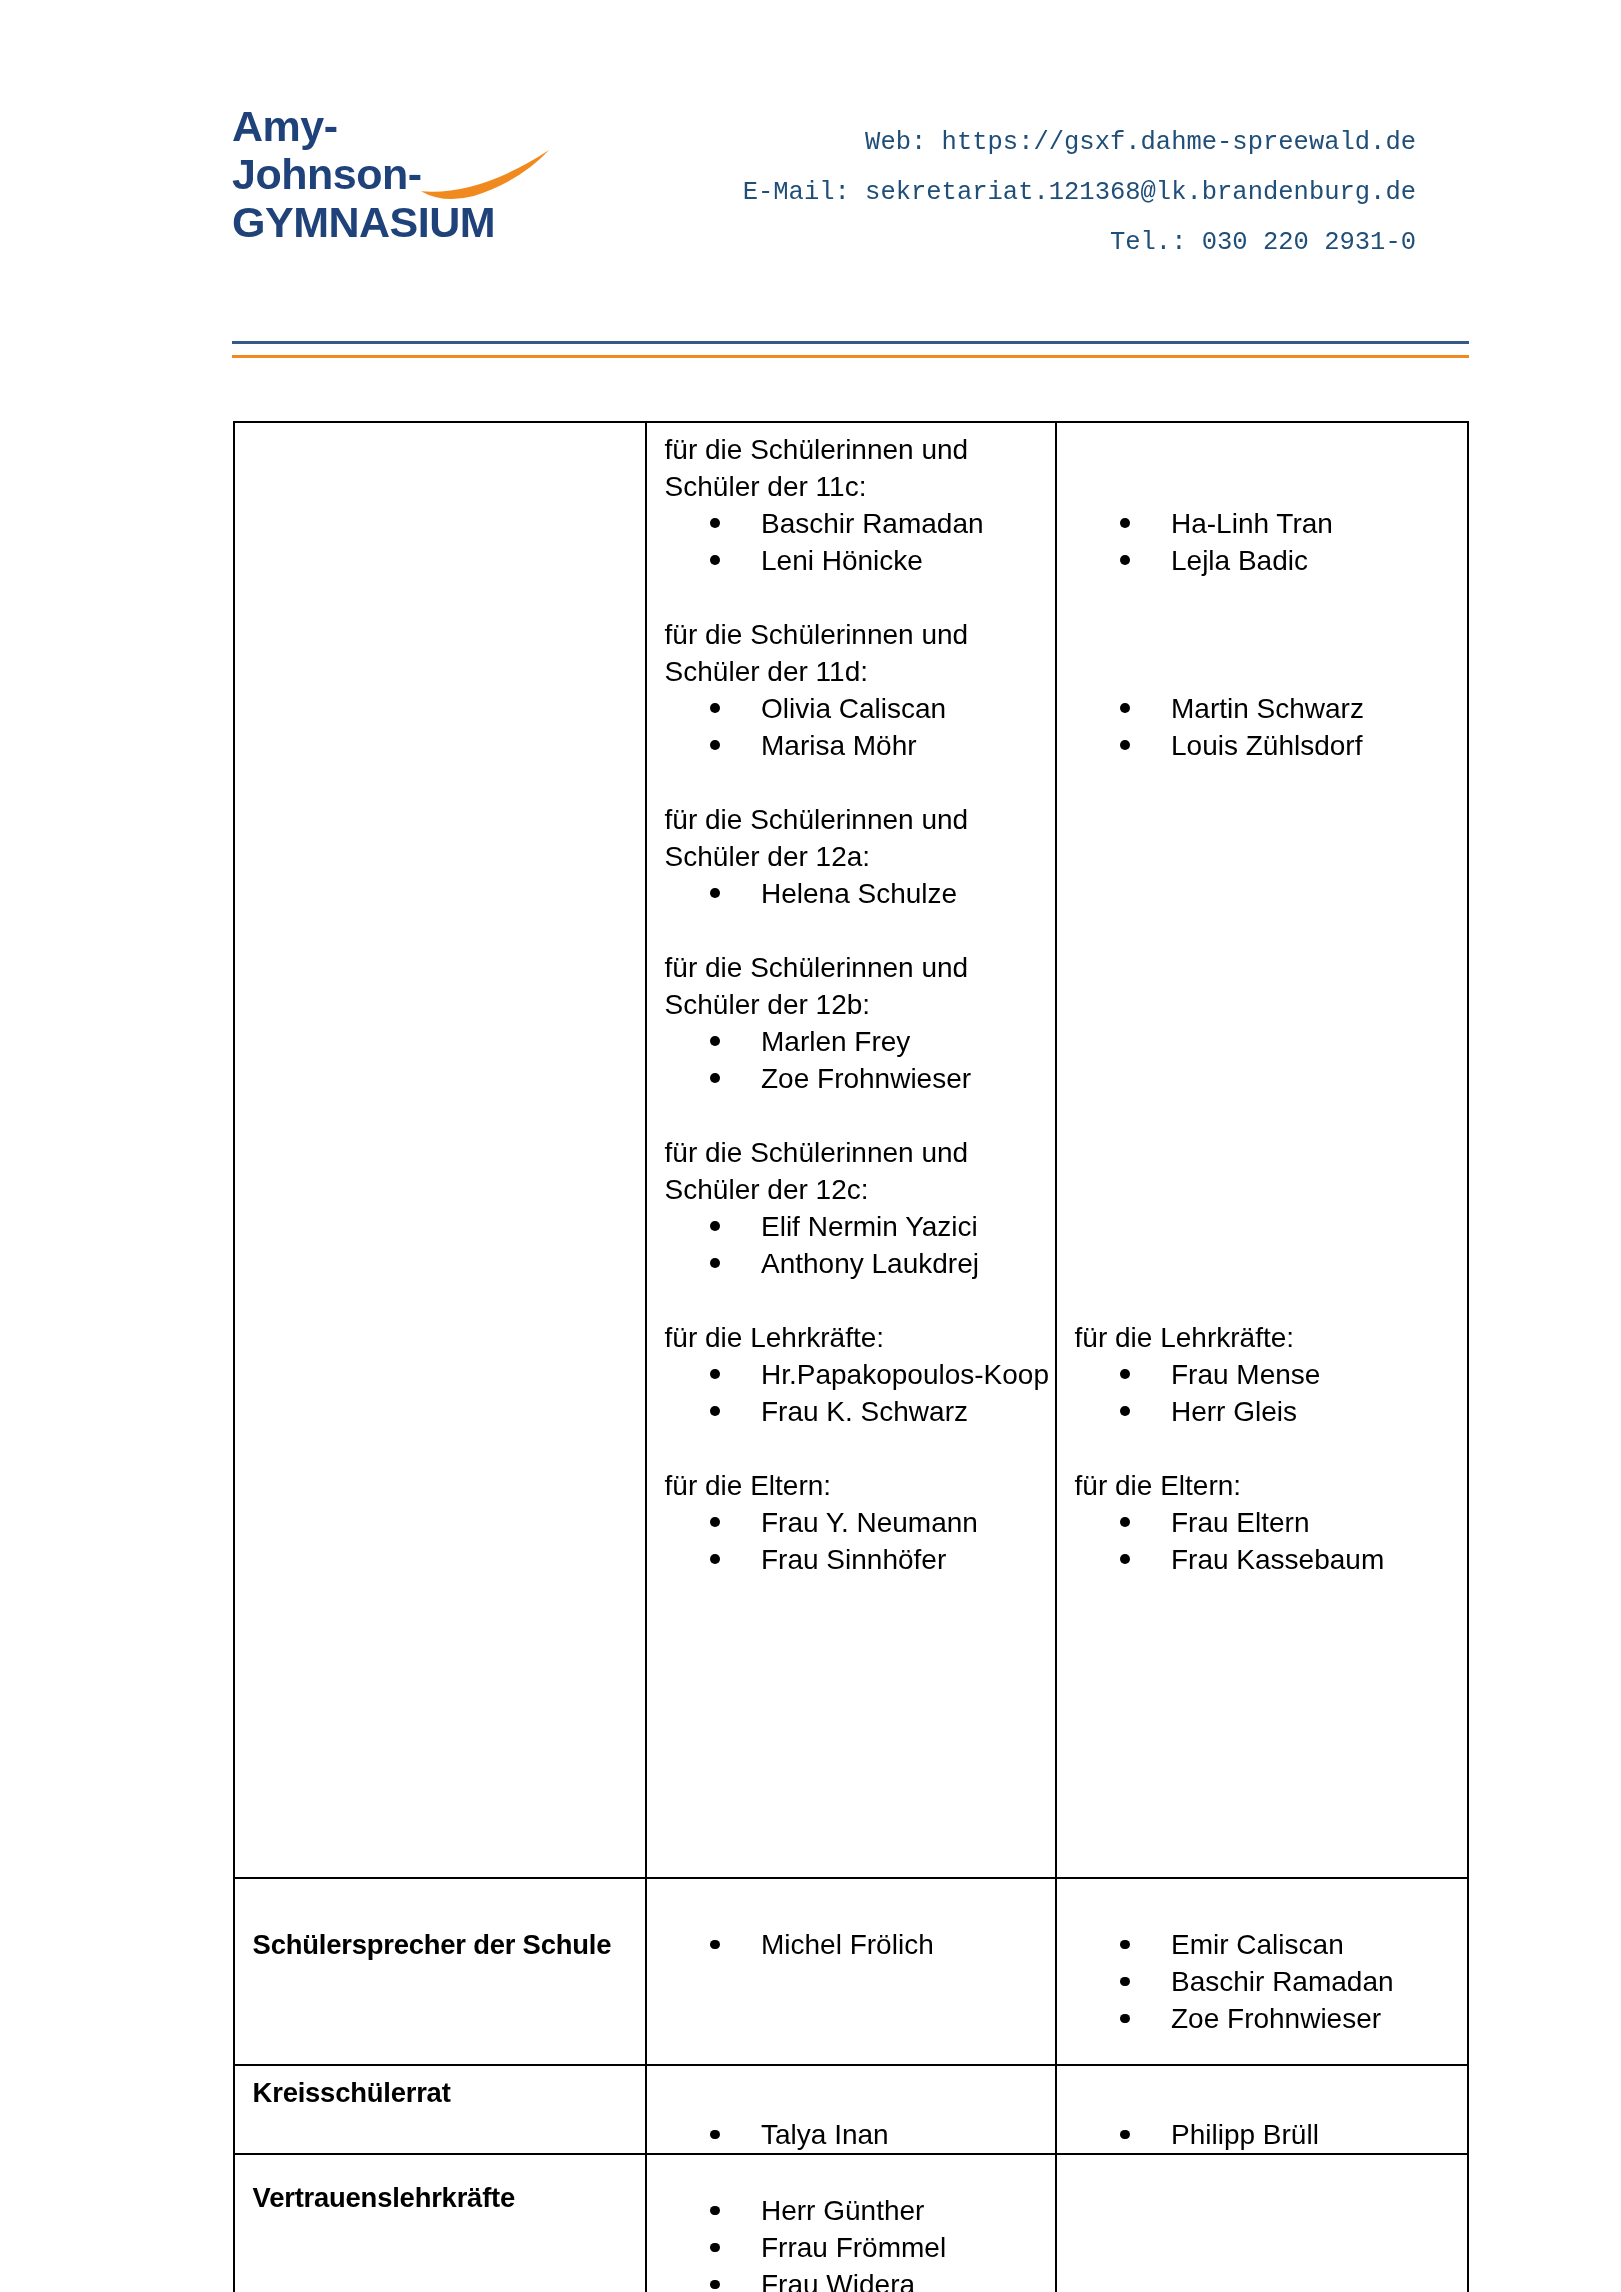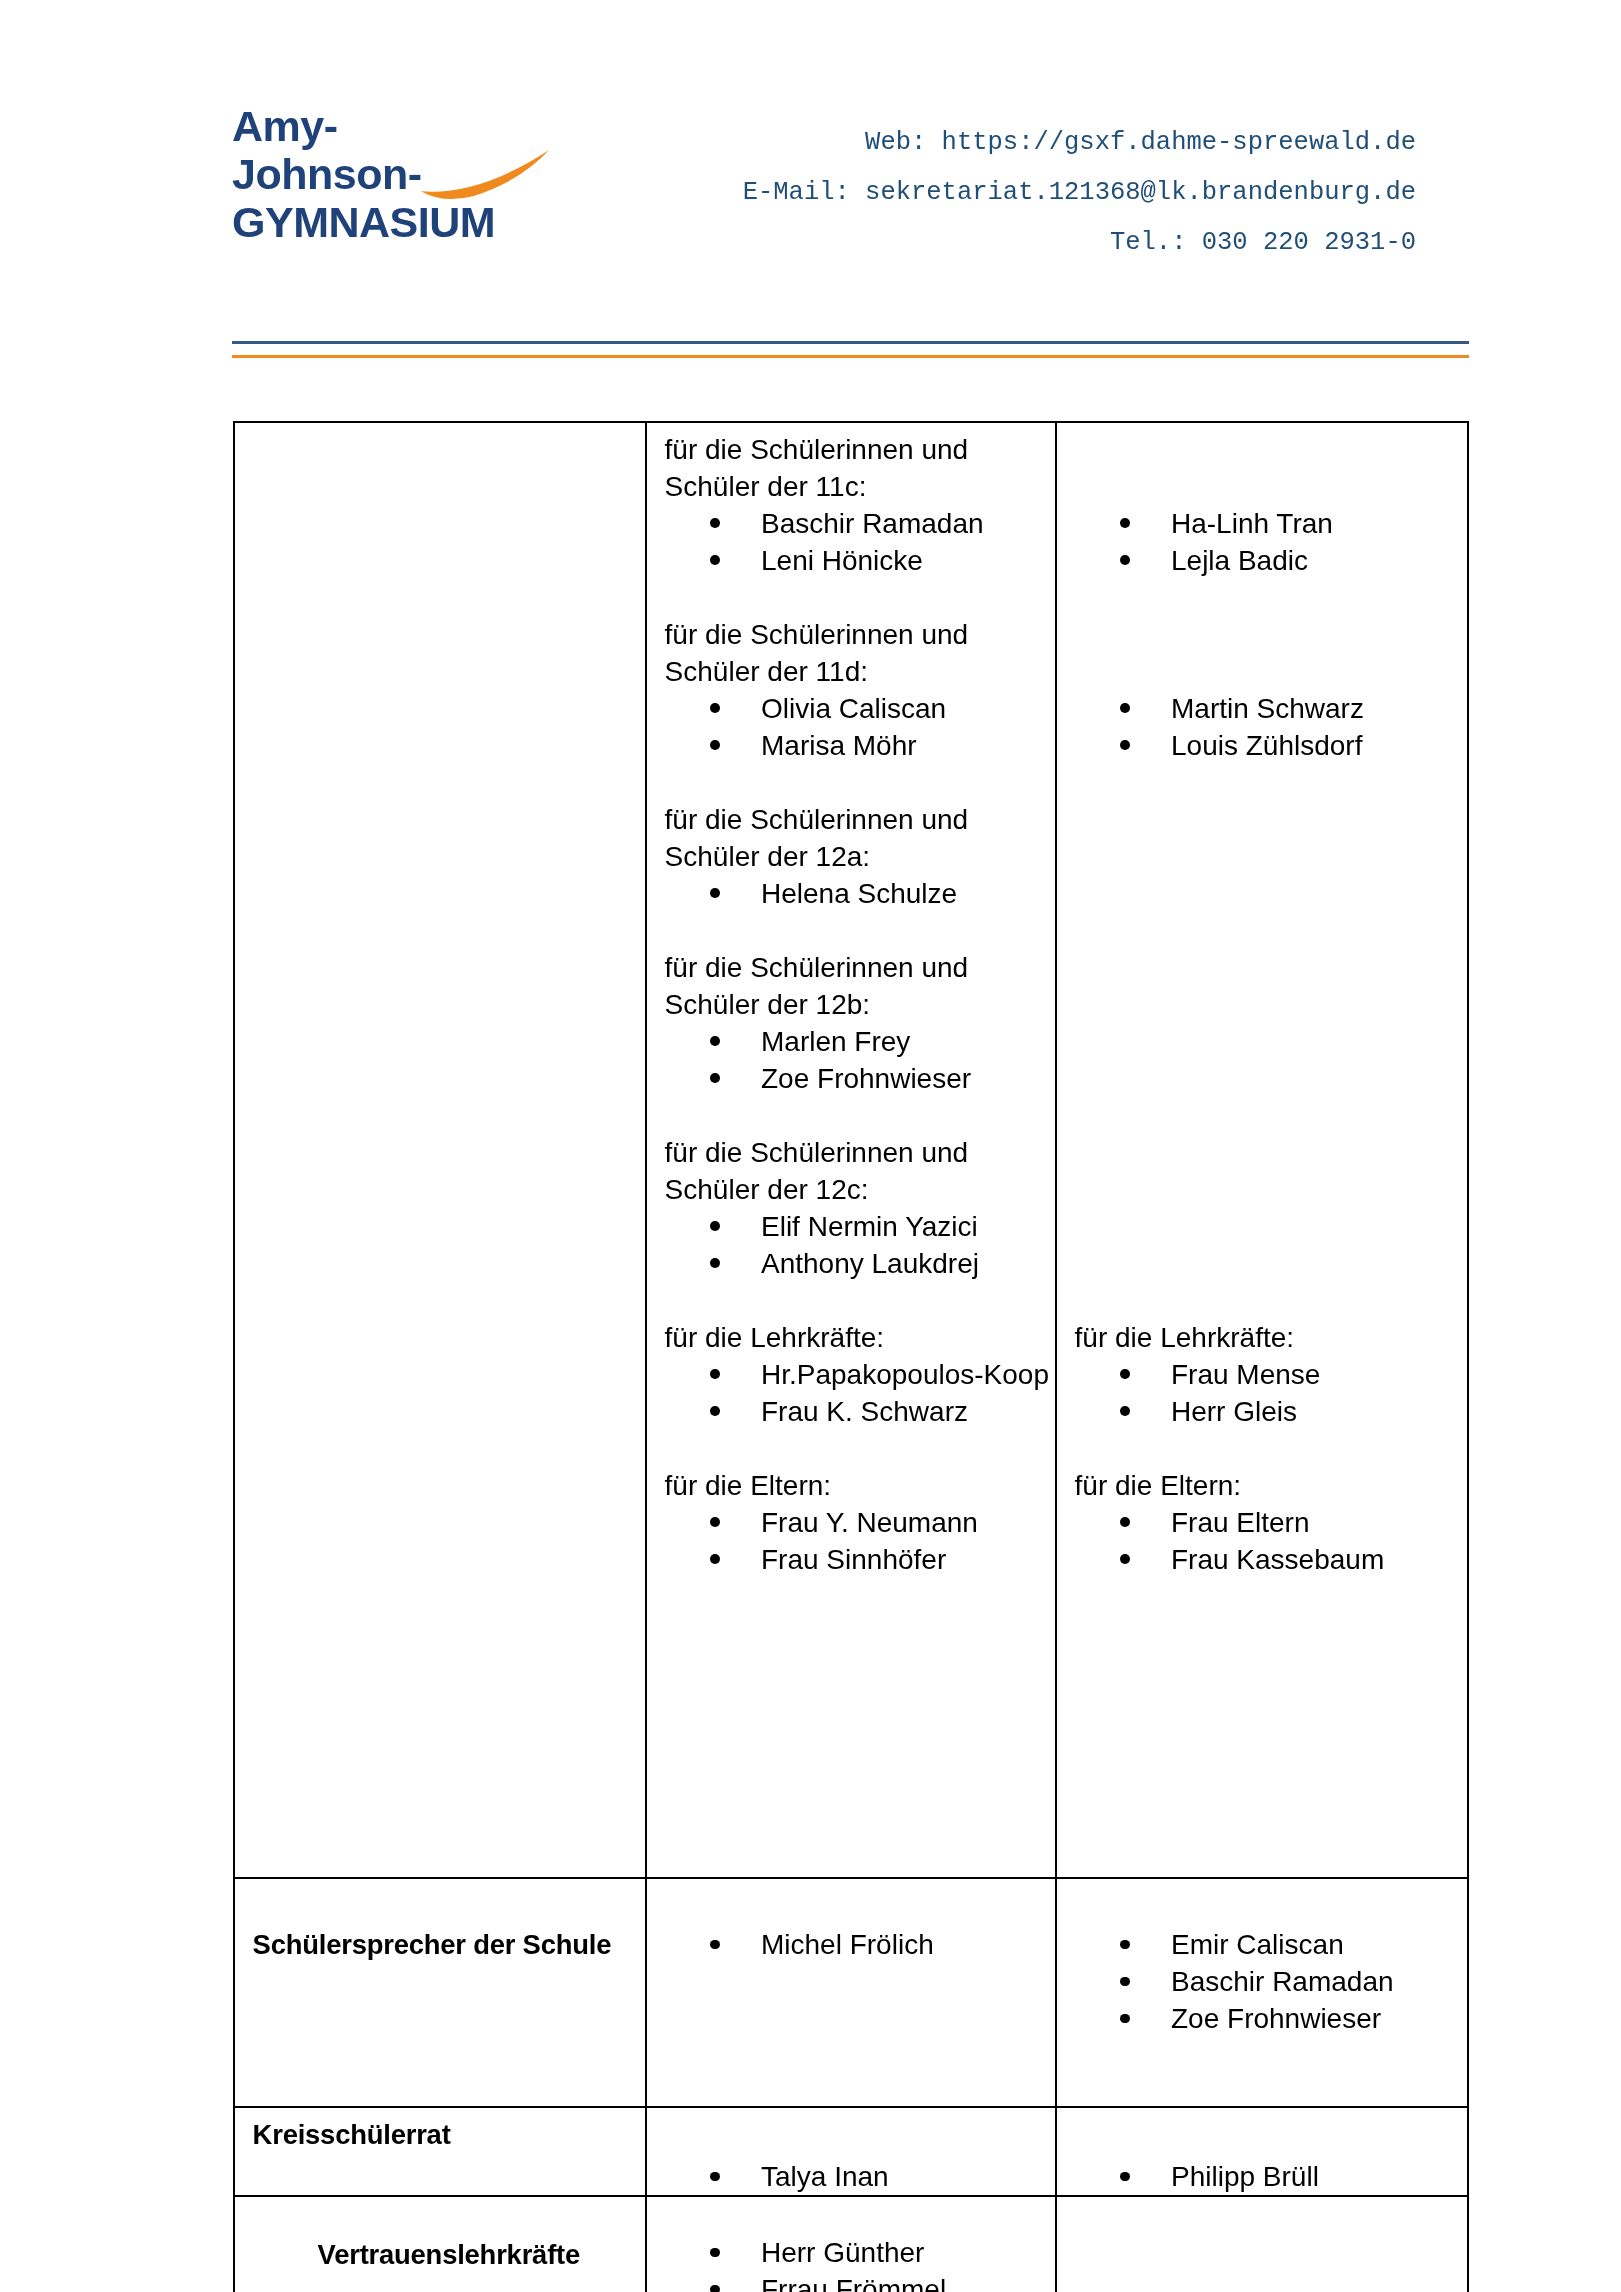--- a/index.html
+++ b/index.html
@@ -43,40 +43,40 @@
   
   table.grid{
     position:absolute;left:194px;top:421px;width:1233px;
     border-collapse:collapse;table-layout:fixed;
   }
   table.grid td{
     border:2px solid var(--table-border);
     vertical-align:top;background:#fff;
   }
   col.c1{width:412px;} col.c2{width:410px;} col.c3{width:412px;}
-  tr.r0 td{height:1456px;} tr.r1 td{height:229px;}
+  tr.r0 td{height:1456px;} tr.r1 td{height:187px;}
   tr.r2 td{height:81px;}   tr.r3 td{height:182px;}
 
   .cell{width:100%;}
   .line{min-height:37px;line-height:37px;font-size:28px;white-space:nowrap;}
   .line.h{padding-left:17.6px;}
   .line.b{padding-left:114px;position:relative;}
   .line.b::before{
     content:"";position:absolute;left:63px;top:13.7px;
     width:9.8px;height:9.8px;border-radius:50%;background:#000;
   }
   .label{
     font-weight:bold;font-size:27.4px;line-height:37px;
     padding-left:17.6px;white-space:nowrap;letter-spacing:-0.2px;
   }
   tr.r0 .cell{padding-top:7.8px;}
   tr.r1 .label,tr.r1 .cell{padding-top:47px;}
   tr.r2 .label{padding-top:7.8px;}
   tr.r2 .cell{padding-top:50px;}
-  tr.r3 .label{padding-top:39px;text-align:center;}
+  tr.r3 .label{padding-top:24px;}
   tr.r3 .cell{padding-top:37px;}
 </style>
 </head>
 <body>
 
 <div class="page">
 
   <div class="logo">
     <div>Amy-</div>
     <div>Johnson-</div>

